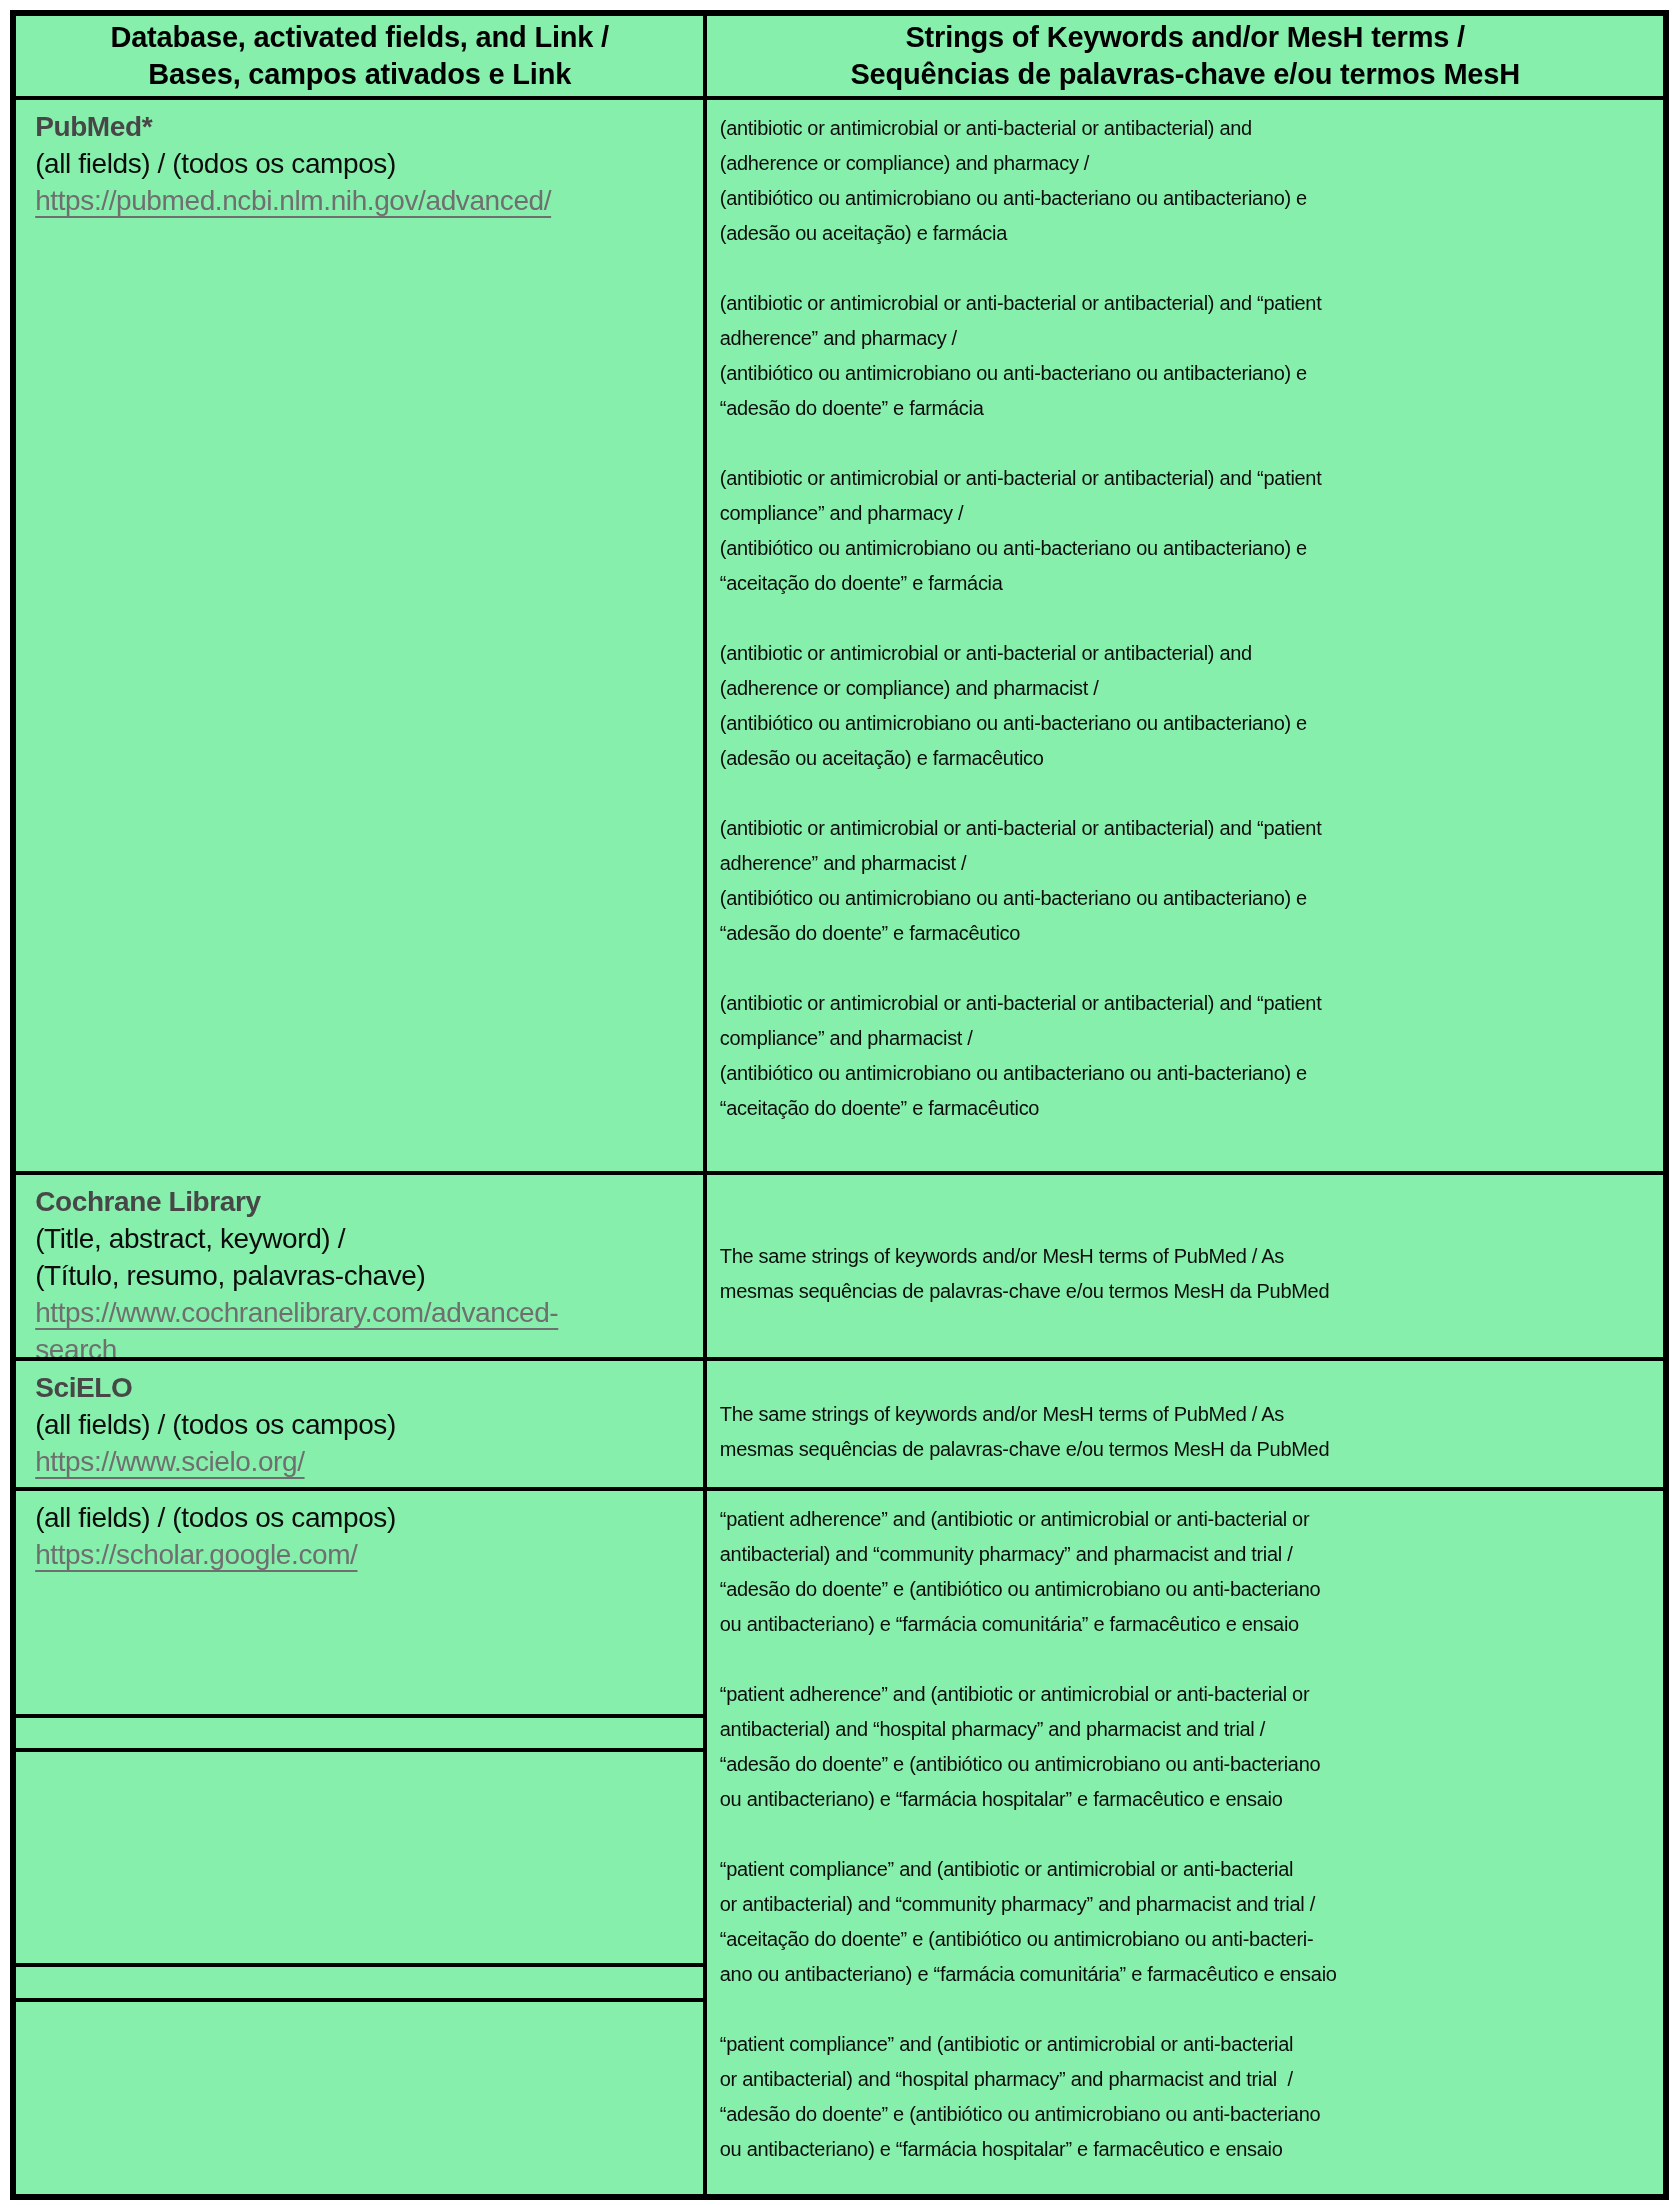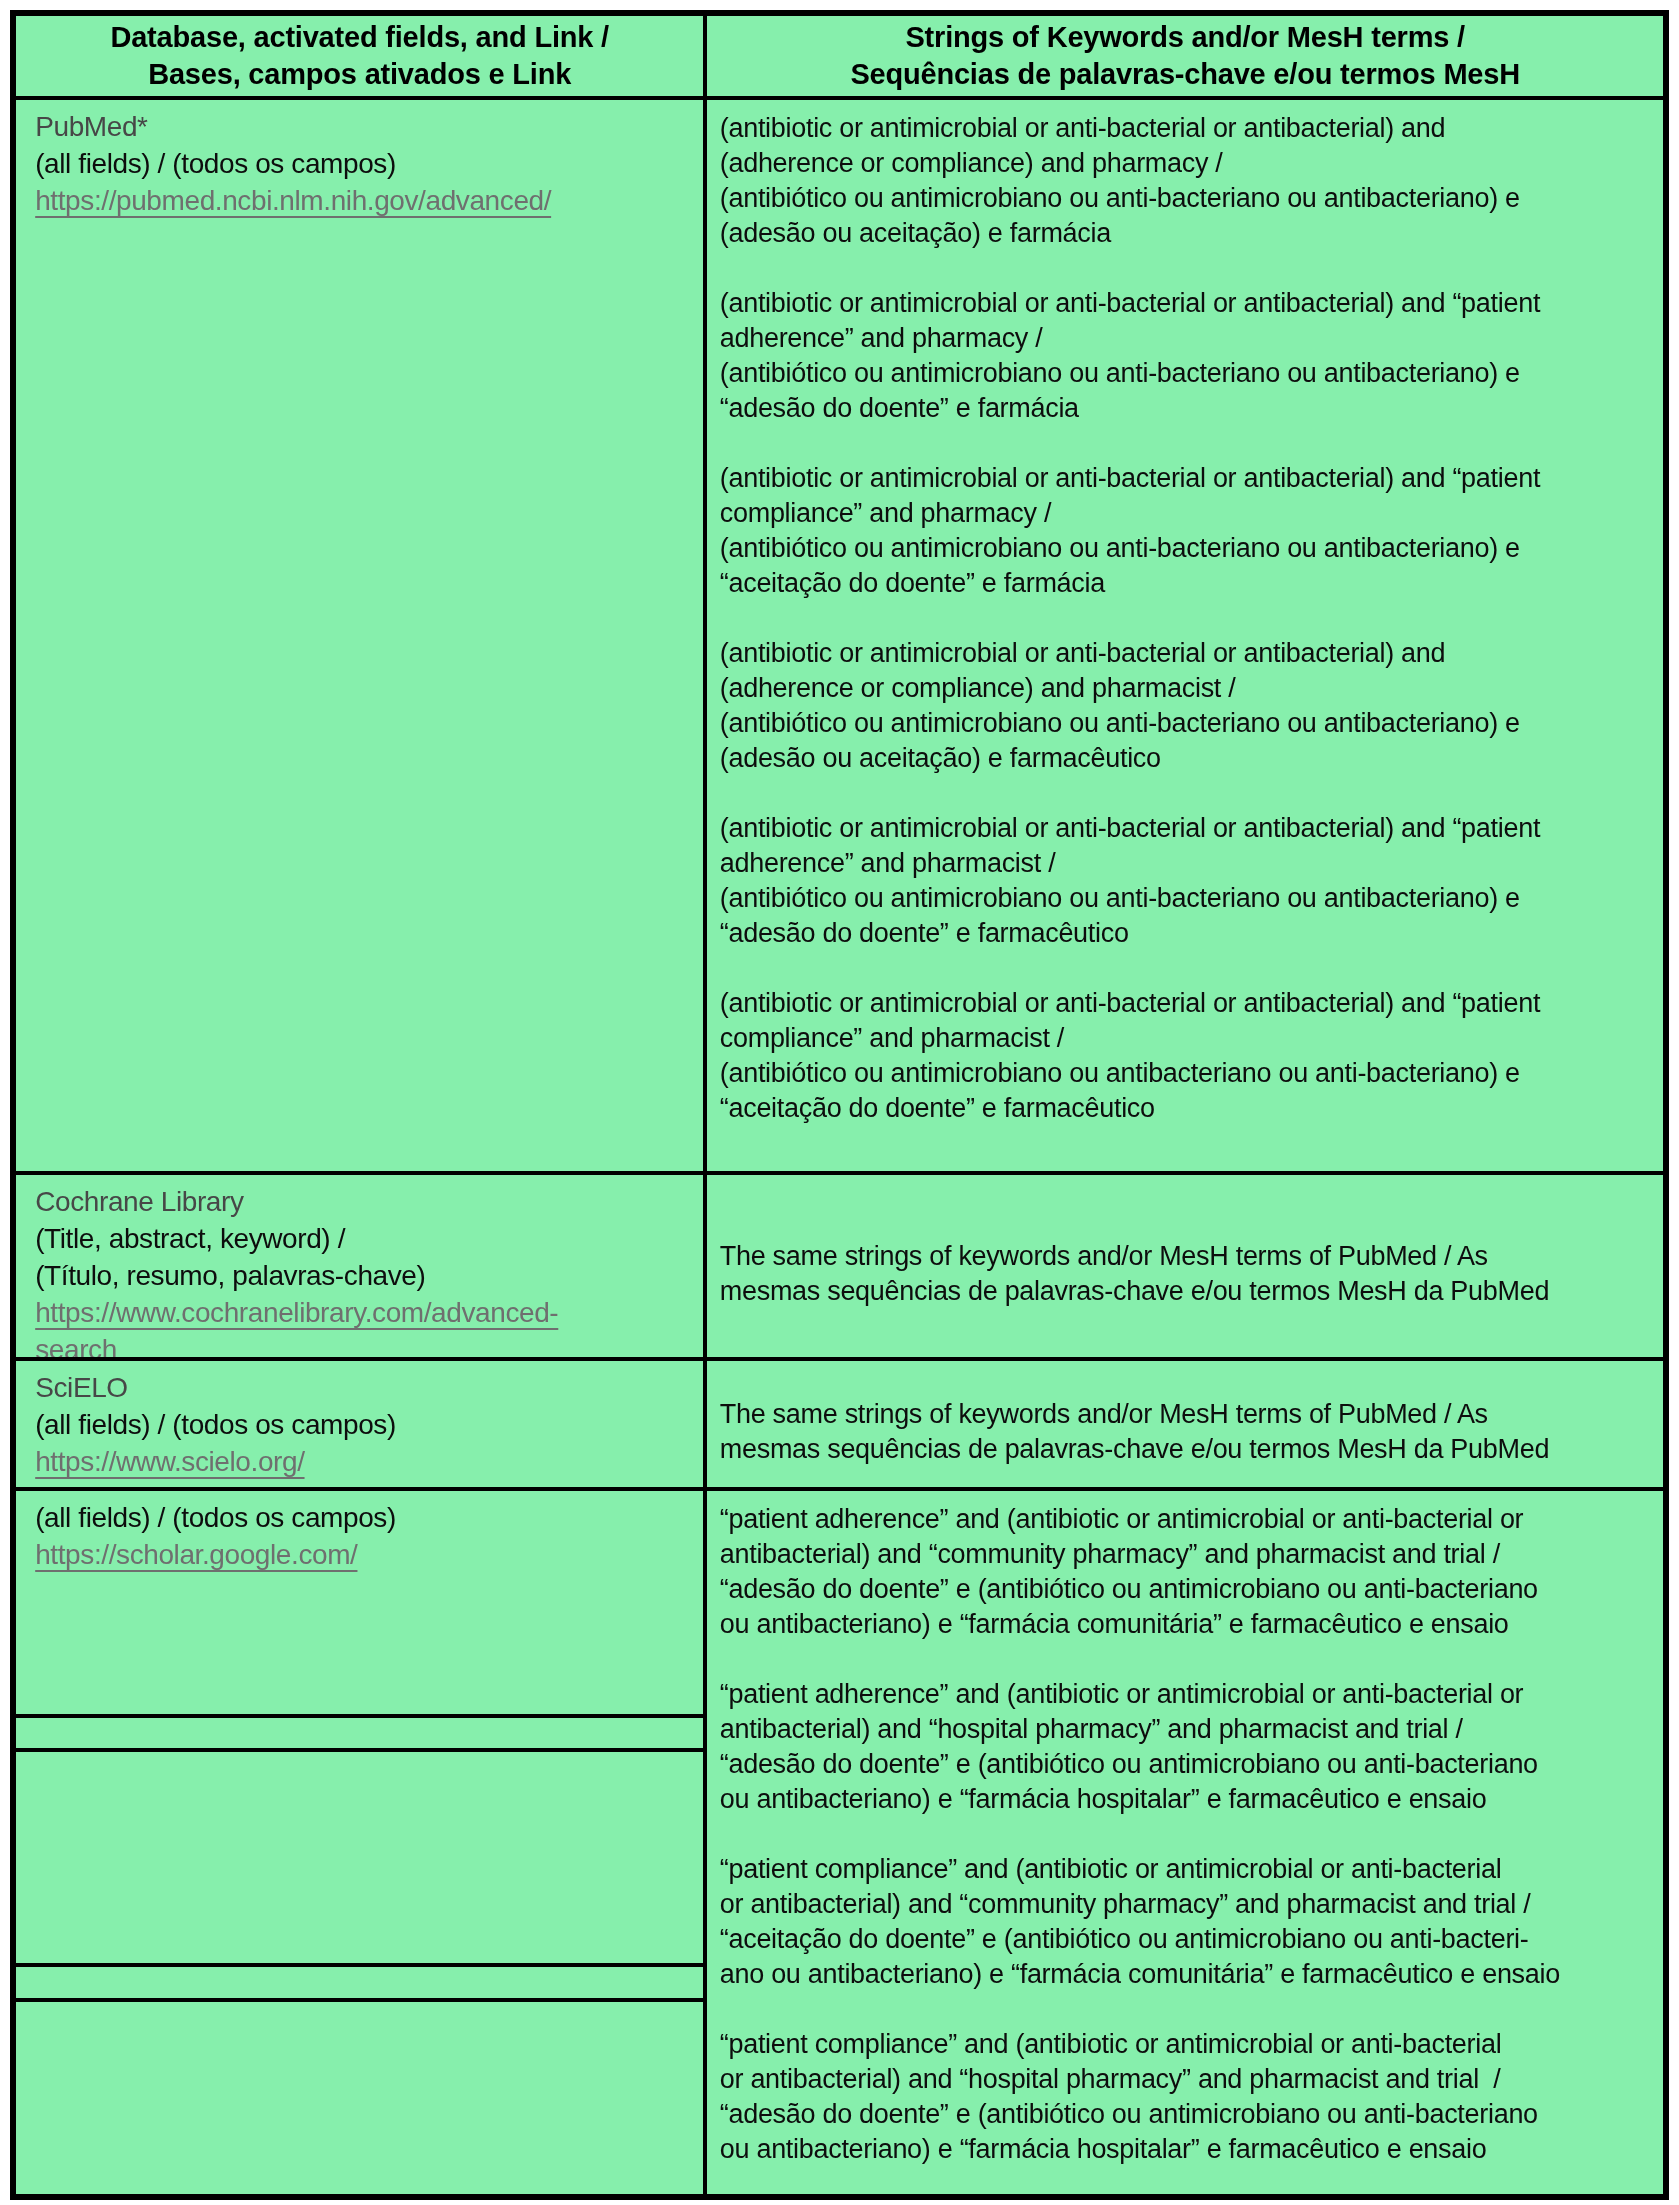--- a/index.html
+++ b/index.html
@@ -11,25 +11,25 @@
     font-family:"Liberation Sans",sans-serif;color:#0d0d0d;background:#86efac;
   }
   .c{box-sizing:border-box;overflow:hidden;}
   .rt{border-left:4.7px solid #000;}
   .bt{border-top:4.7px solid #000;}
   .head{
     display:flex;align-items:center;justify-content:center;text-align:center;
     font-weight:bold;font-size:29px;line-height:37px;white-space:pre;letter-spacing:-0.2px;color:#000;
   }
   .dbcell{padding:7.9px 14px 0 19px;font-size:28px;line-height:37px;letter-spacing:-0.4px;}
-  .db-name{font-weight:normal;color:#474747;white-space:pre;}
+  .db-name{font-weight:bold;color:#474747;white-space:pre;}
   .db-fields{white-space:pre;color:#0d0d0d;}
   .db-link{display:inline-block;color:#6f6f6f;text-decoration:underline;
     text-decoration-thickness:2px;text-underline-offset:5.5px;white-space:pre;cursor:pointer;}
-  .strcell{padding:11px 9.4px 0 12.6px;font-size:27px;line-height:35px;letter-spacing:-0.3px;}
+  .strcell{padding:11px 9.4px 0 12.6px;font-size:20px;line-height:35px;letter-spacing:-0.3px;}
   .para{white-space:pre;margin:0 0 35px 0;}
   .vcenter{display:flex;flex-direction:column;justify-content:center;padding-top:16px;}
   .vcenter .para{margin:0;}
   .gs-left{display:grid;grid-template-rows:223px 34px 215px 35px 1fr;}
   .sub{box-sizing:border-box;}
   .sub + .sub{border-top:4.7px solid #000;}
 </style>
 </head>
 <body>
 

